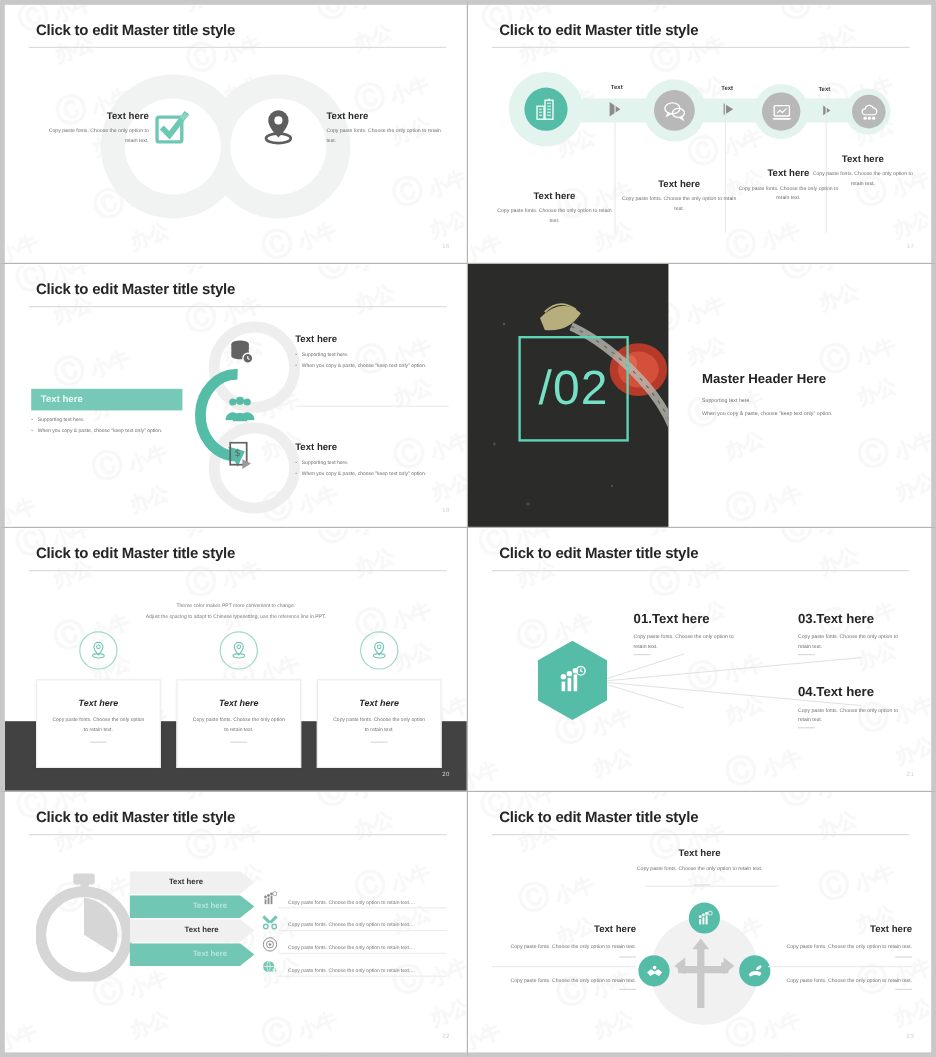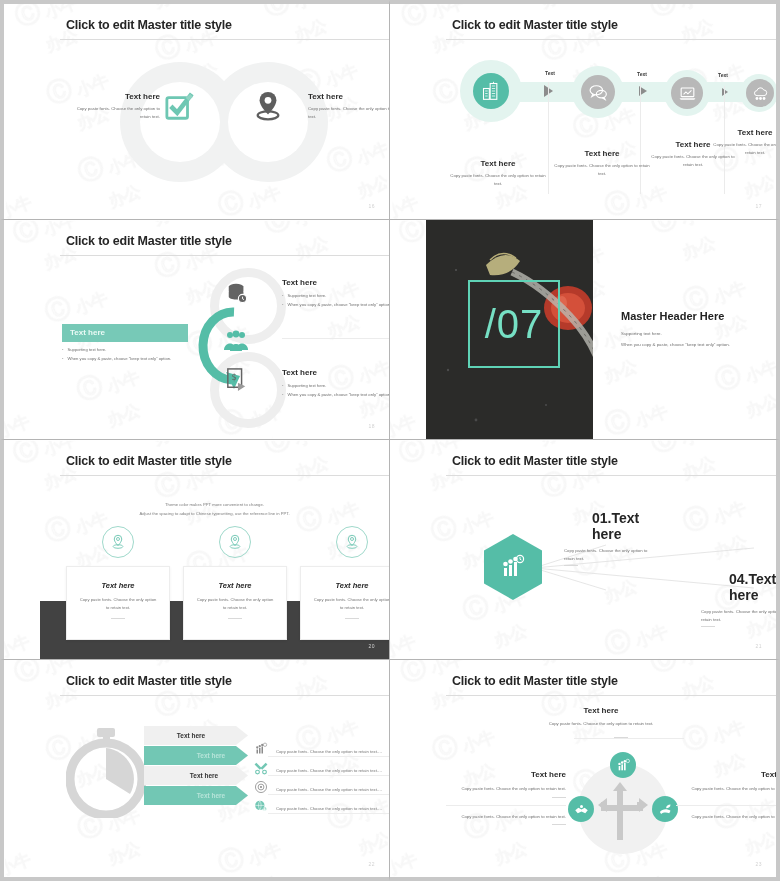--- a/index.html
+++ b/index.html
@@ -16,21 +16,20 @@
     grid-template-rows:220px 220px 220px 221px;
     box-sizing:border-box;
   }
   .slide{
     position:relative;
     background:#ffffff;
     overflow:hidden;
     box-sizing:border-box;
     border-right:1px solid #b4b4b4;
     border-bottom:1px solid #b4b4b4;
-    padding-left:36px;
   }
   .slide.col0{border-left:4px solid #c8c8c8;}
   .slide.row0{border-top:4px solid #c8c8c8;}
   .slide.col1{border-right:4px solid #c8c8c8;}
   .slide.row3{border-bottom:4px solid #c8c8c8;}
 
   
   .wm{
     position:absolute;inset:0;
     pointer-events:none;
@@ -125,21 +124,21 @@
   .s5-ico{position:absolute;top:86px;width:32px;height:32px;border-radius:50%;border:1px solid #9fd9cb;box-sizing:border-box;display:flex;align-items:center;justify-content:center;}
 
   
   .s6-hex{
     position:absolute;left:58px;top:94px;width:58px;height:66px;
     background:#55bda7;
     clip-path:polygon(50% 0%,100% 25%,100% 75%,50% 100%,0% 75%,0% 25%);
     display:flex;align-items:center;justify-content:center;
   }
   .s6-item{position:absolute;width:100px;}
-  .s6-item .no{font-size:14px;font-weight:bold;color:#252525;margin-left:28px;}
+  .s6-item .no{font-size:11px;font-weight:bold;color:#252525;}
 
   
   .s7-watch{position:absolute;left:26px;top:66px;width:82px;height:92px;}
   .s7-arrow{position:absolute;height:19px;display:flex;align-items:center;}
   .s7-arrow .shape{position:absolute;inset:0;}
   .s7-arrow .lab{position:relative;z-index:2;width:100%;text-align:center;font-size:6.5px;font-weight:bold;}
   .s7-row{position:absolute;display:flex;align-items:center;gap:8px;}
   .s7-row .txt{font-size:4.2px;color:#787878;}
   .s7-rowline{position:absolute;height:1px;background:#ededed;}
 
@@ -395,21 +394,21 @@
           <ellipse cx="142" cy="88" rx="17" ry="15" fill="#d4503a"></ellipse>
           <ellipse cx="136" cy="83" rx="5" ry="7" fill="#e6735c" opacity=".6"></ellipse>
           <path d="M86 52 q30 14 58 44 q22 24 30 50" fill="none" stroke="#b9b9b2" stroke-width="7" opacity=".8"></path>
           <path d="M86 52 q30 14 58 44 q22 24 30 50" fill="none" stroke="#6a6a64" stroke-width="1" stroke-dasharray="3 5"></path>
           <circle cx="30" cy="50" r="1" fill="#555"></circle>
             <circle cx="22" cy="150" r="1.2" fill="#4c4c4c"></circle>
           <circle cx="120" cy="185" r="1" fill="#4c4c4c"></circle>
             <circle cx="50" cy="200" r="1.4" fill="#4a4a4a"></circle>
         </svg>
         <div class="s4-frame"></div>
-        <div class="s4-num">/07</div>
+        <div class="s4-num">/02</div>
       </div>
       <div class="s4-right">
         <div style="font-size:11px;font-weight:bold;color:#222;">Master Header Here</div>
         <div style="font-size:4.4px;color:#6f6f6f;margin-top:9px;">Supporting text here.</div>
         <div style="font-size:4.4px;color:#6f6f6f;margin-top:6px;">When you copy &amp; paste, choose "keep text only" option.</div>
       </div>
     </div>
   </div>
 
   <div class="slide col0">
@@ -492,20 +491,25 @@
             <circle cx="6.5" cy="11" r="2.3" fill="#fff"></circle>
             <circle cx="11.5" cy="8.5" r="2.3" fill="#fff"></circle>
             <circle cx="16.5" cy="6" r="2.3" fill="#fff"></circle>
             <circle cx="21" cy="6" r="3.6" fill="none" stroke="#fff" stroke-width="1.2"></circle>
             <path d="M21 4v2.2l1.4.8" stroke="#fff" stroke-width="1" fill="none"></path>
           </svg>
       </div>
 
       <div class="s6-item" style="left:138px;top:70px;width:92px;">
         <div class="no">01.Text here</div>
+        <div class="body-sm" style="margin-top:5px">Copy paste fonts. Choose the only option to retain text.</div>
+        <div class="tiny-rule"></div>
+      </div>
+      <div class="s6-item" style="left:275px;top:70px;width:92px;">
+        <div class="no">03.Text here</div>
         <div class="body-sm" style="margin-top:5px">Copy paste fonts. Choose the only option to retain text.</div>
         <div class="tiny-rule"></div>
       </div>
       <div class="s6-item" style="left:275px;top:131px;width:92px;">
         <div class="no">04.Text here</div>
         <div class="body-sm" style="margin-top:5px">Copy paste fonts. Choose the only option to retain text.</div>
         <div class="tiny-rule"></div>
       </div>
 
       <div class="pagenum">21</div>

